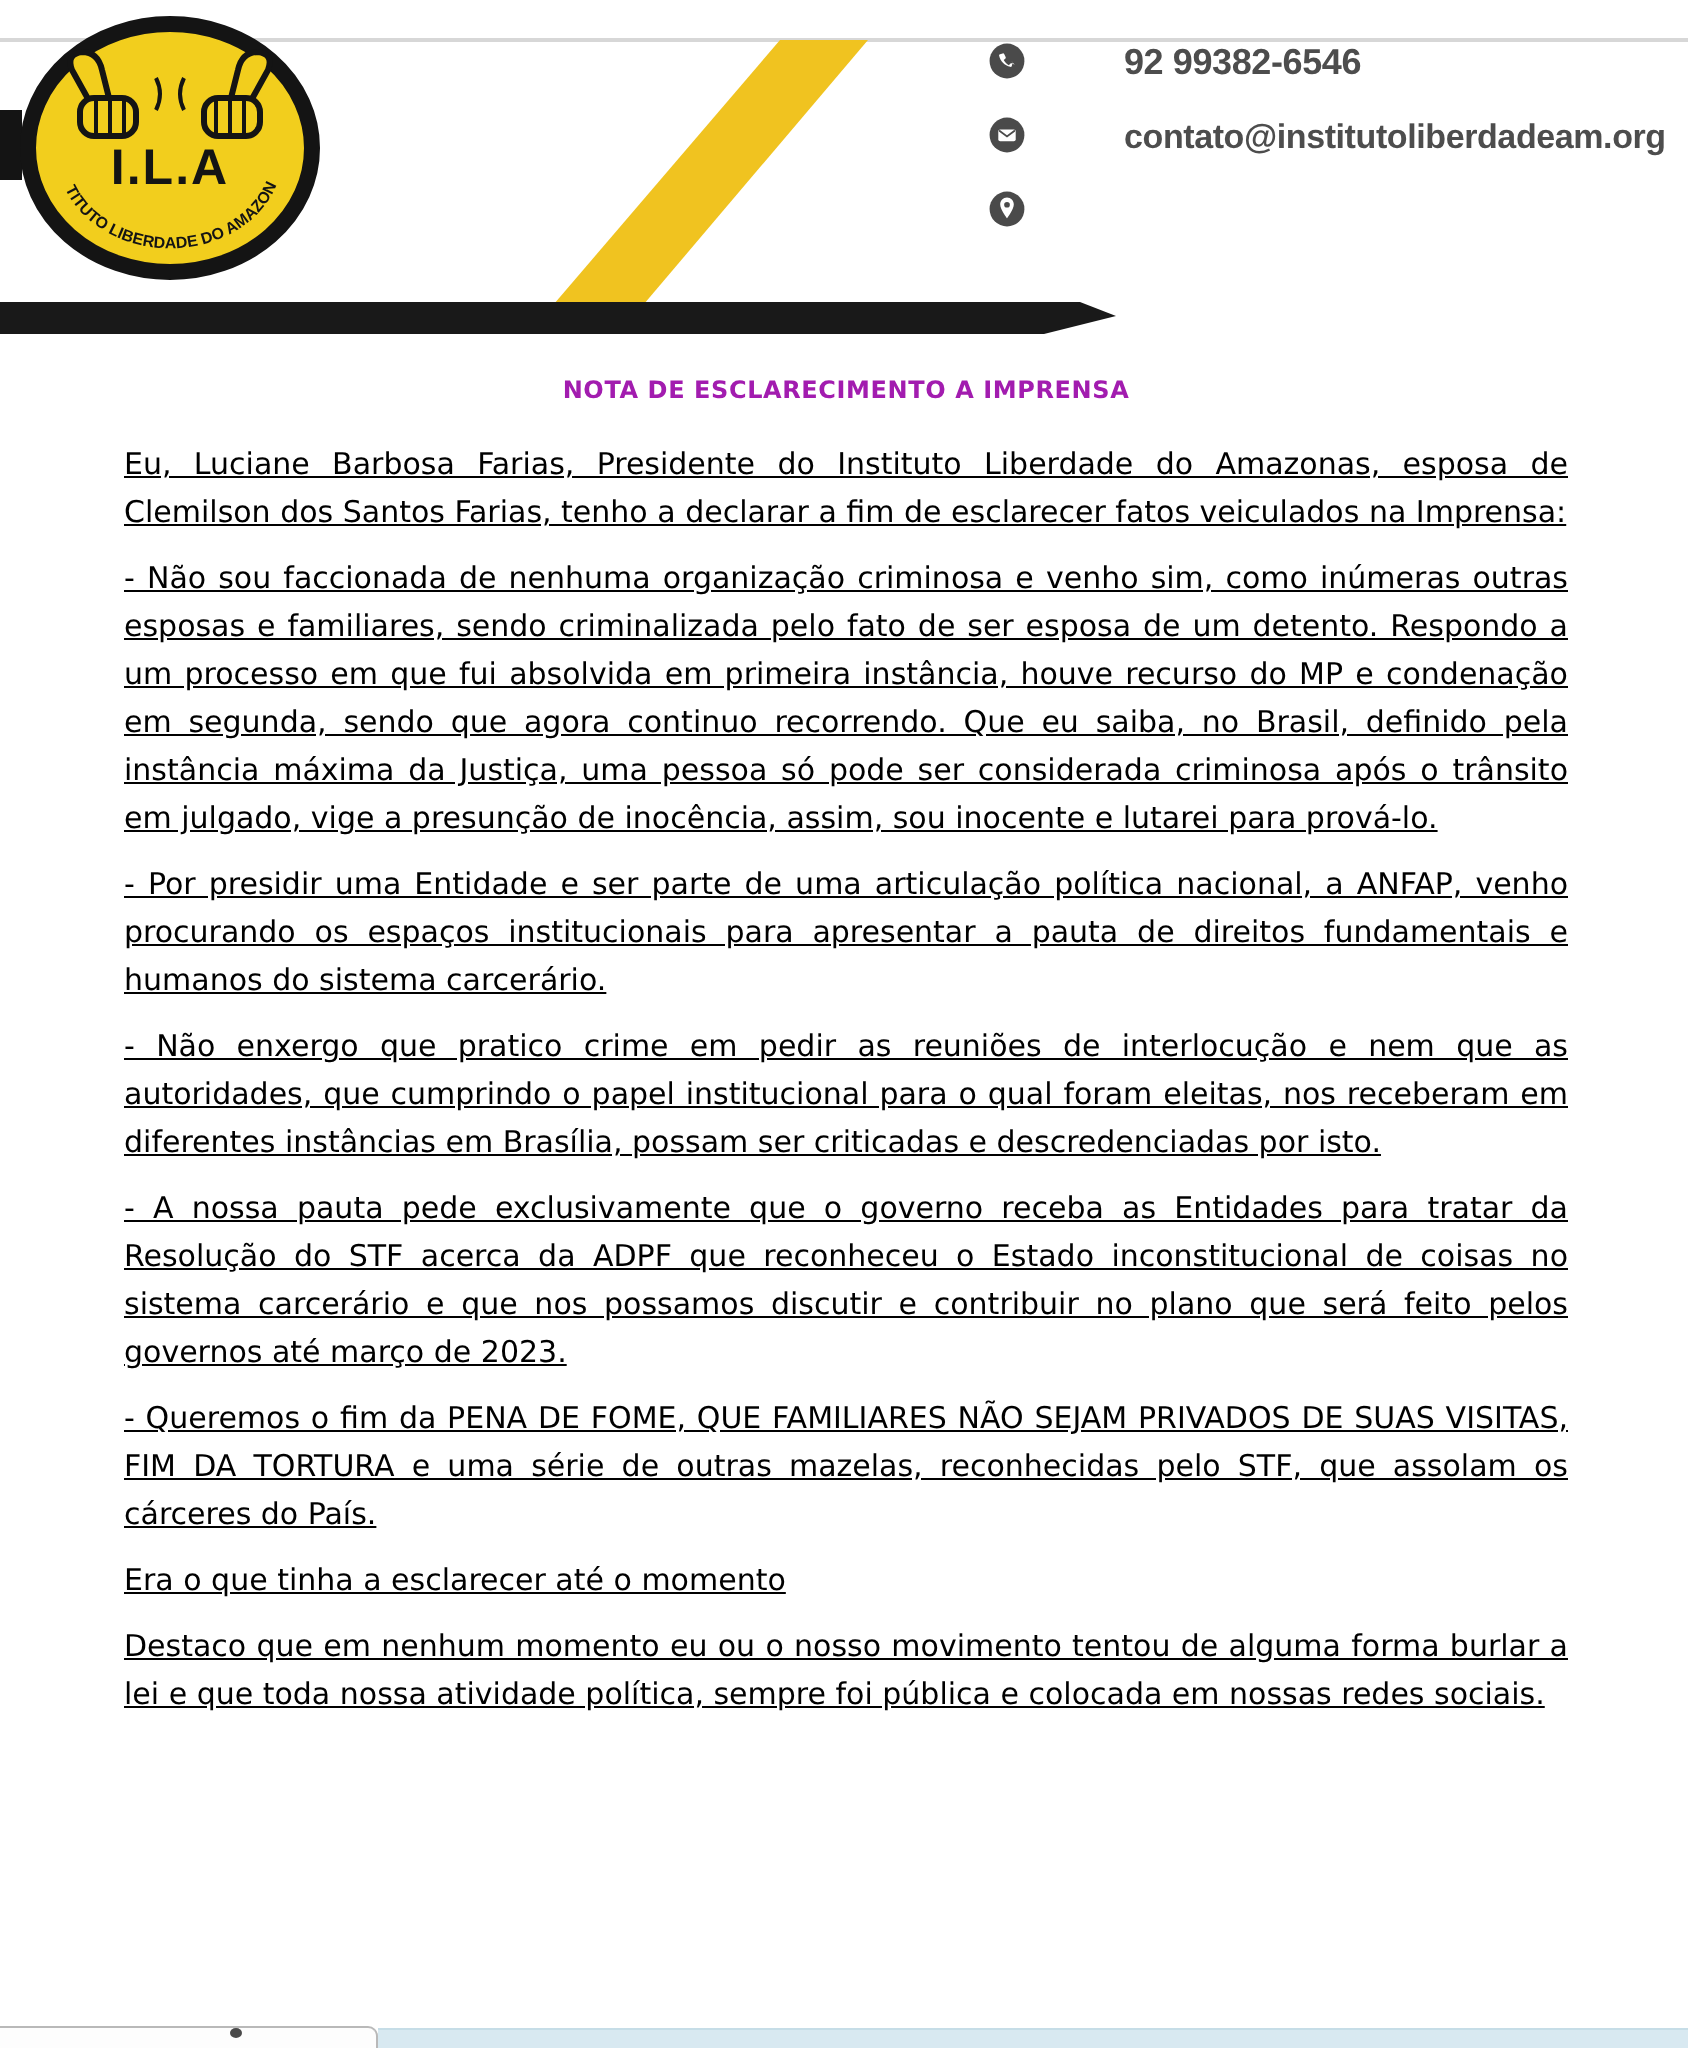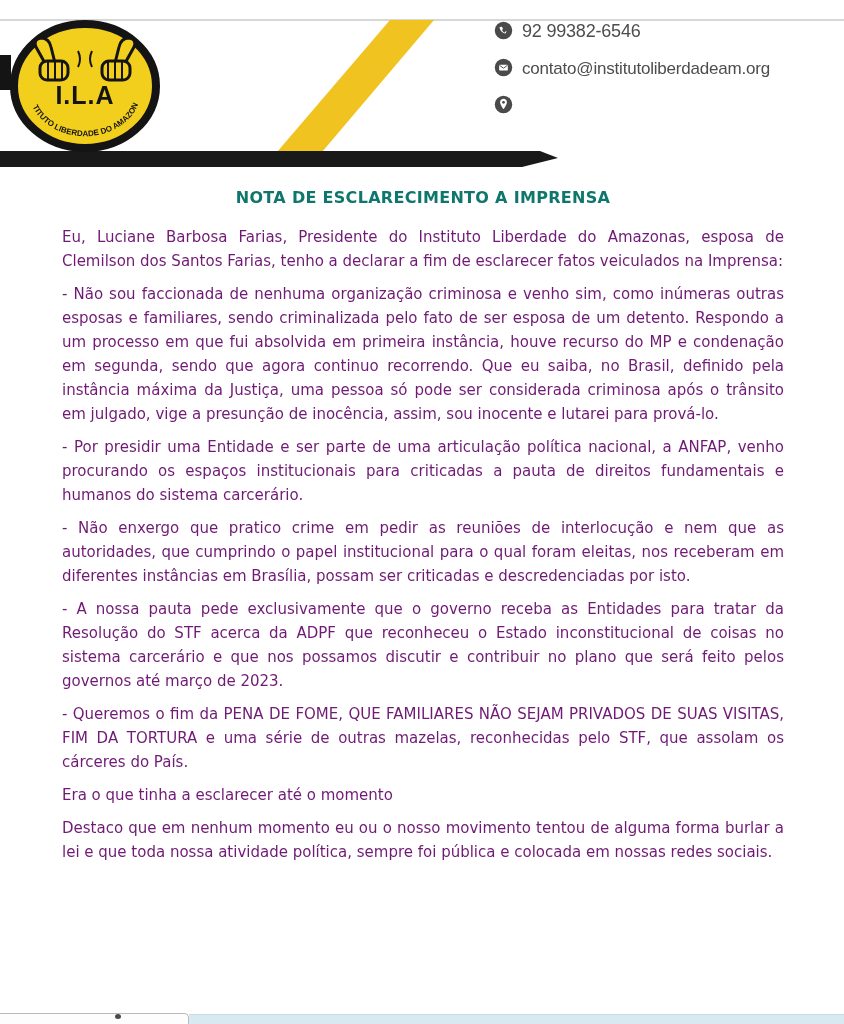--- a/index.html
+++ b/index.html
@@ -12,36 +12,37 @@
   .topline{position:absolute;top:19px;left:0;width:844px;height:2px;background:#d7d7d7;z-index:0;}
   .left-tab{position:absolute;top:55px;left:0;width:11px;height:35px;background:#141414;z-index:2;}
   .stripe{
     position:absolute;top:0;left:0;width:844px;height:180px;background:#f0c320;z-index:1;
     clip-path:polygon(390px 20px,434px 20px,322px 152px,277px 152px);
   }
   .blackbar{
     position:absolute;top:151px;left:0;width:560px;height:16px;background:#191919;z-index:2;
     clip-path:polygon(0 0,540px 0,558px 7px,522px 16px,0 16px);
   }
-  .logo{position:absolute;top:20px;left:10px;width:150px;height:132px;z-index:3;}
+  .logo{position:absolute;top:8px;left:10px;width:150px;height:132px;z-index:3;}
   .contacts{position:absolute;top:20px;left:494px;width:330px;z-index:3;
     font-family:"Liberation Sans",sans-serif;color:#4d4d4d;}
   .contact-row{display:flex;align-items:flex-start;margin-bottom:14px;}
   .contact-row .cicon{flex:0 0 auto;margin-right:9px;margin-top:1px;}
-  .contact-text{font-weight:normal;font-size:17px;line-height:23px;letter-spacing:-0.2px;}
+  .contact-text{font-weight:bold;font-size:17px;line-height:23px;letter-spacing:-0.2px;margin-left:40px;}
   .contact-text.phone{font-size:18px;}
   
   .doc{position:absolute;top:188px;left:62px;width:722px;z-index:1;}
   .doc-title{
-    margin:0 0 18px 0;text-align:center;font-size:16px;font-weight:bold;
-    letter-spacing:0.3px;color:#0f766e;font-family:"DejaVu Sans",sans-serif;
+    margin:0 0 18px 0;text-align:center;font-size:12px;font-weight:bold;
+    letter-spacing:0.3px;color:#a21caf;font-family:"DejaVu Sans",sans-serif;
   }
   .doc p{
     margin:0 0 9px 0;text-align:justify;font-size:15px;line-height:24px;
-    color:#701a75;
+    color:#000000;
+    text-decoration:underline;
   }
   
   .footer-white{
     position:absolute;bottom:0;left:0;width:188px;height:10px;background:#fdfdfd;
     border-top:1px solid #b9b9b9;border-right:1px solid #b9b9b9;
     border-top-right-radius:5px;z-index:4;
   }
   .footer-dot{position:absolute;bottom:5px;left:115px;width:6px;height:5px;background:#4a4a4a;border-radius:50%;z-index:5;}
   .footer-blue{position:absolute;bottom:0;left:189px;width:655px;height:9px;background:#d8e9f1;border-top:1px solid #c6dde7;z-index:4;}
 </style>
@@ -108,21 +109,21 @@
         </span>
       </div>
     </div>
   </div>
 
   <div class="doc">
     <h1 class="doc-title">NOTA DE ESCLARECIMENTO A IMPRENSA</h1>
     <div>
         <p>Eu, Luciane Barbosa Farias, Presidente do Instituto Liberdade do Amazonas, esposa de Clemilson dos Santos Farias, tenho a declarar a fim de esclarecer fatos veiculados na Imprensa:</p>
         <p>- Não sou faccionada de nenhuma organização criminosa e venho sim, como inúmeras outras esposas e familiares, sendo criminalizada pelo fato de ser esposa de um detento. Respondo a um processo em que fui absolvida em primeira instância, houve recurso do MP e condenação em segunda, sendo que agora continuo recorrendo. Que eu saiba, no Brasil, definido pela instância máxima da Justiça, uma pessoa só pode ser considerada criminosa após o trânsito em julgado, vige a presunção de inocência, assim, sou inocente e lutarei para prová-lo.</p>
-        <p>- Por presidir uma Entidade e ser parte de uma articulação política nacional, a ANFAP, venho procurando os espaços institucionais para criticadas a pauta de direitos fundamentais e humanos do sistema carcerário.</p>
+        <p>- Por presidir uma Entidade e ser parte de uma articulação política nacional, a ANFAP, venho procurando os espaços institucionais para apresentar a pauta de direitos fundamentais e humanos do sistema carcerário.</p>
         <p>- Não enxergo que pratico crime em pedir as reuniões de interlocução e nem que as autoridades, que cumprindo o papel institucional para o qual foram eleitas, nos receberam em diferentes instâncias em Brasília, possam ser criticadas e descredenciadas por isto.</p>
         <p>- A nossa pauta pede exclusivamente que o governo receba as Entidades para tratar da Resolução do STF acerca da ADPF que reconheceu o Estado inconstitucional de coisas no sistema carcerário e que nos possamos discutir e contribuir no plano que será feito pelos governos até março de 2023.</p>
         <p>- Queremos o fim da PENA DE FOME, QUE FAMILIARES NÃO SEJAM PRIVADOS DE SUAS VISITAS, FIM DA TORTURA e uma série de outras mazelas, reconhecidas pelo STF, que assolam os cárceres do País.</p>
         <p>Era o que tinha a esclarecer até o momento</p>
         <p>Destaco que em nenhum momento eu ou o nosso movimento tentou de alguma forma burlar a lei e que toda nossa atividade política, sempre foi pública e colocada em nossas redes sociais.</p>
       </div>
   </div>
 
   <div class="footer-white"></div>
   <div class="footer-dot"></div>

